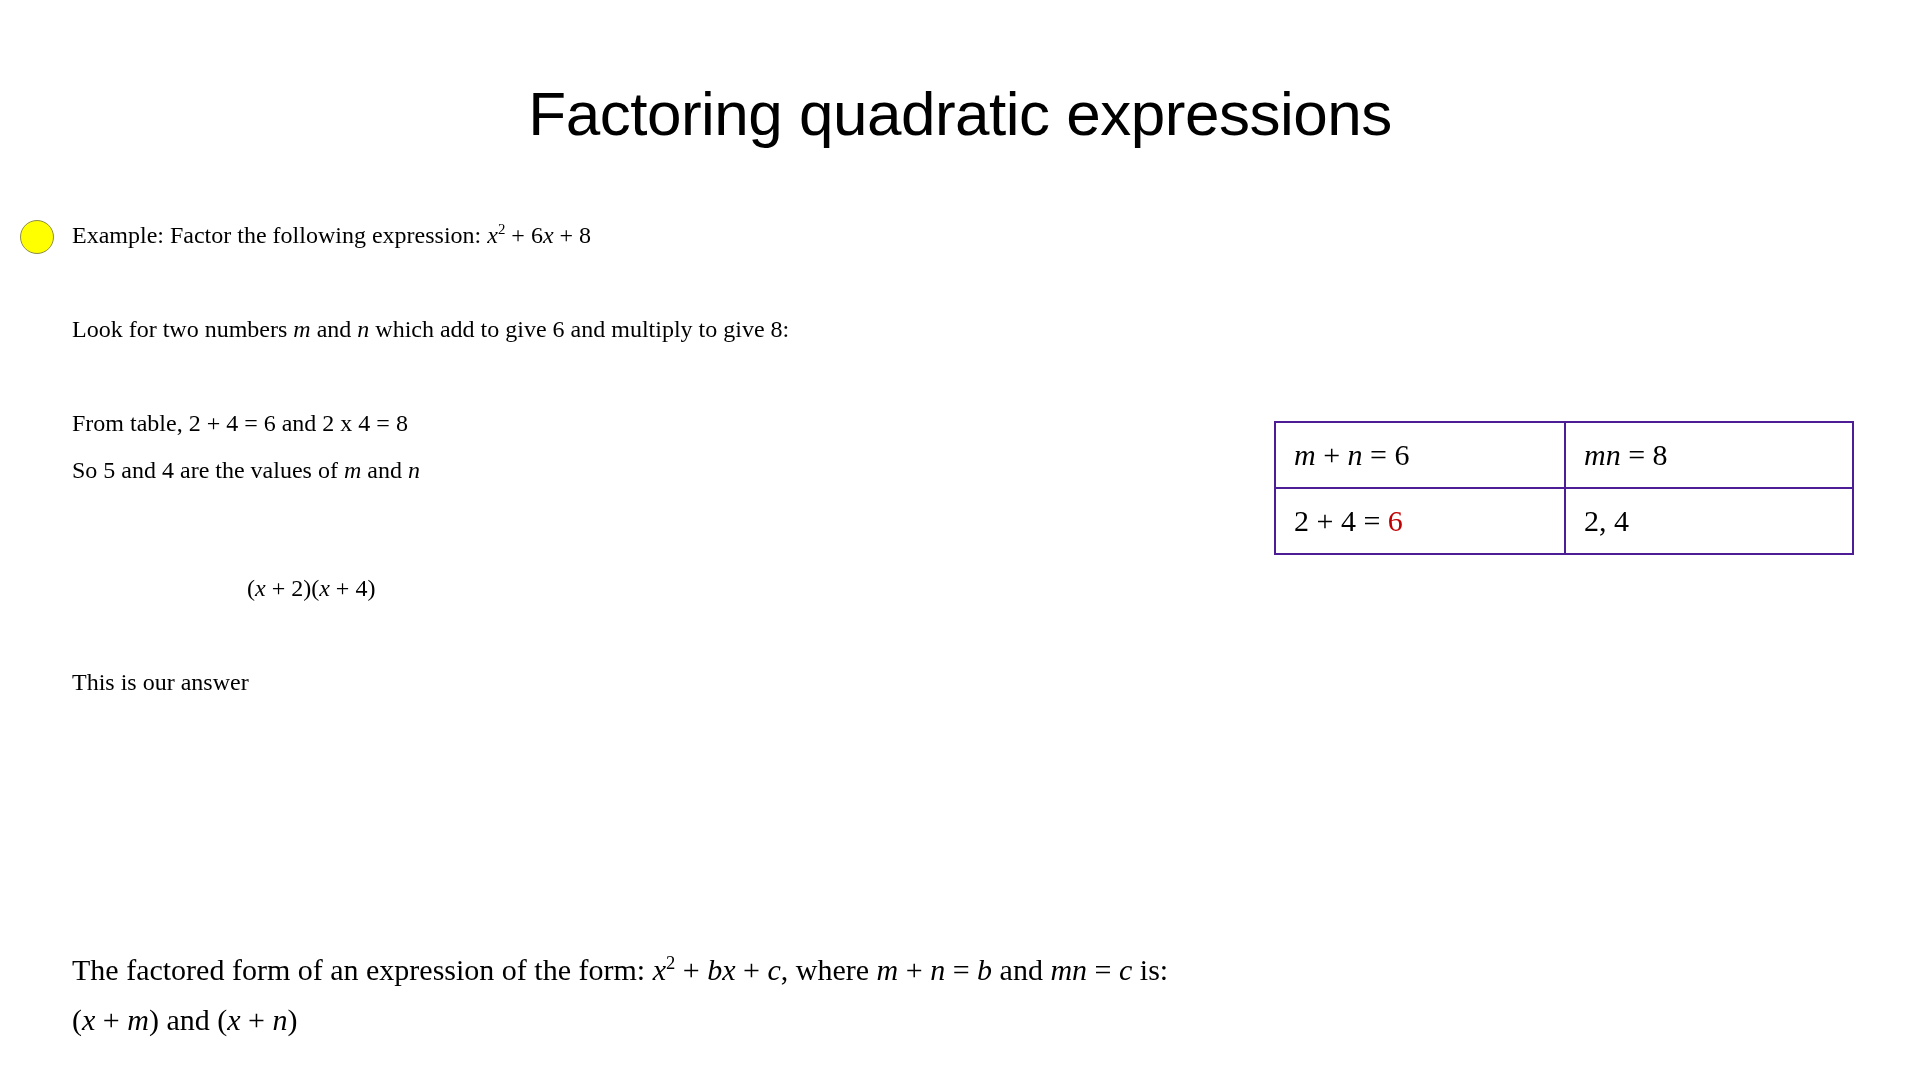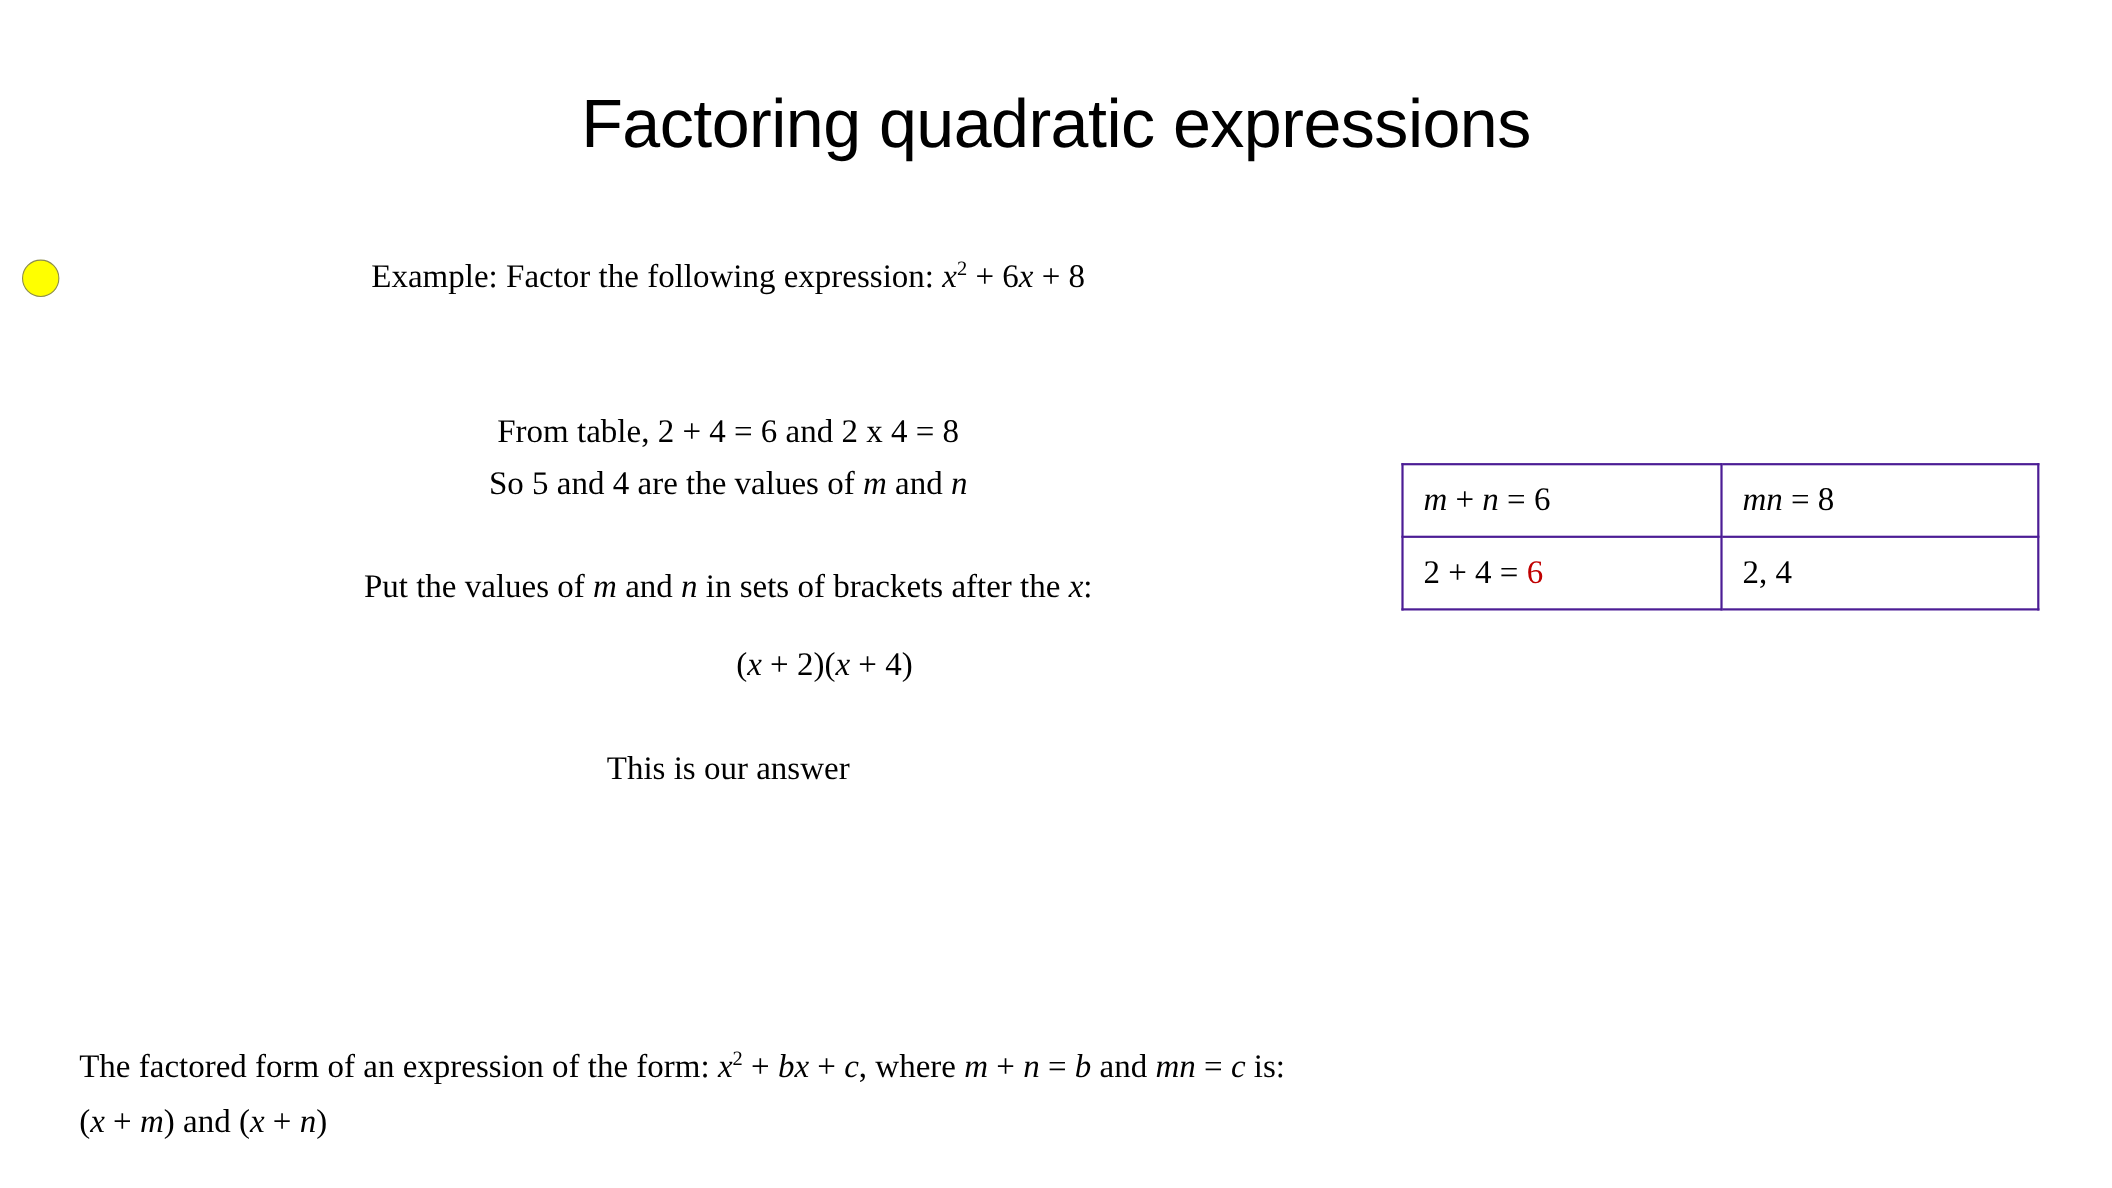--- a/index.html
+++ b/index.html
@@ -34,25 +34,24 @@
     line-height: 72px;
     font-weight: 400;
     letter-spacing: -0.5px;
     white-space: nowrap;
   }
 
   
   .body-block {
     position: absolute;
     left: 72px;
-    top: 228px;
+    top: 212px;
     width: 1180px;
-    font-size: 30px;
+    font-size: 24px;
     line-height: 47px;
-    text-align: center;
   }
 
   .para { margin: 0; }
   .gap-line { height: 47px; }
 
   
   .bullet-row {
     position: relative;
     padding-left: 0;
   }
@@ -121,34 +120,34 @@
 
   <div class="body-block">
 
     <div class="para bullet-row">
       <span class="bullet-dot"></span>
       <span>Example: Factor the following expression: </span><i>x</i><sup>2</sup><span> + 6</span><i>x</i><span> + 8</span>
     </div>
 
     <div class="gap-line"></div>
 
+    <div class="para">
+      <span>Look for two numbers </span><i>m</i><span> and </span><i>n</i><span> which add to give 6 and multiply to give 8:</span>
+    </div>
 
     <div class="gap-line"></div>
 
     <div class="para">From table, 2 + 4 = 6 and 2 x 4 = 8</div>
 
     <div class="para">
       <span>So 5 and 4 are the values of </span><i>m</i><span> and </span><i>n</i>
     </div>
 
     <div class="gap-line"></div>
 
-    <div class="para">
-      <span>Put the values of </span><i>m</i><span> and </span><i>n</i><span> in sets of brackets after the </span><i>x</i><span>:</span>
-    </div>
 
     <div class="para indent-expr">
       <span>(</span><i>x</i><span> + 2)(</span><i>x</i><span> + 4)</span>
     </div>
 
     <div class="gap-line"></div>
 
     <div class="para">This is our answer</div>
   </div>
 

